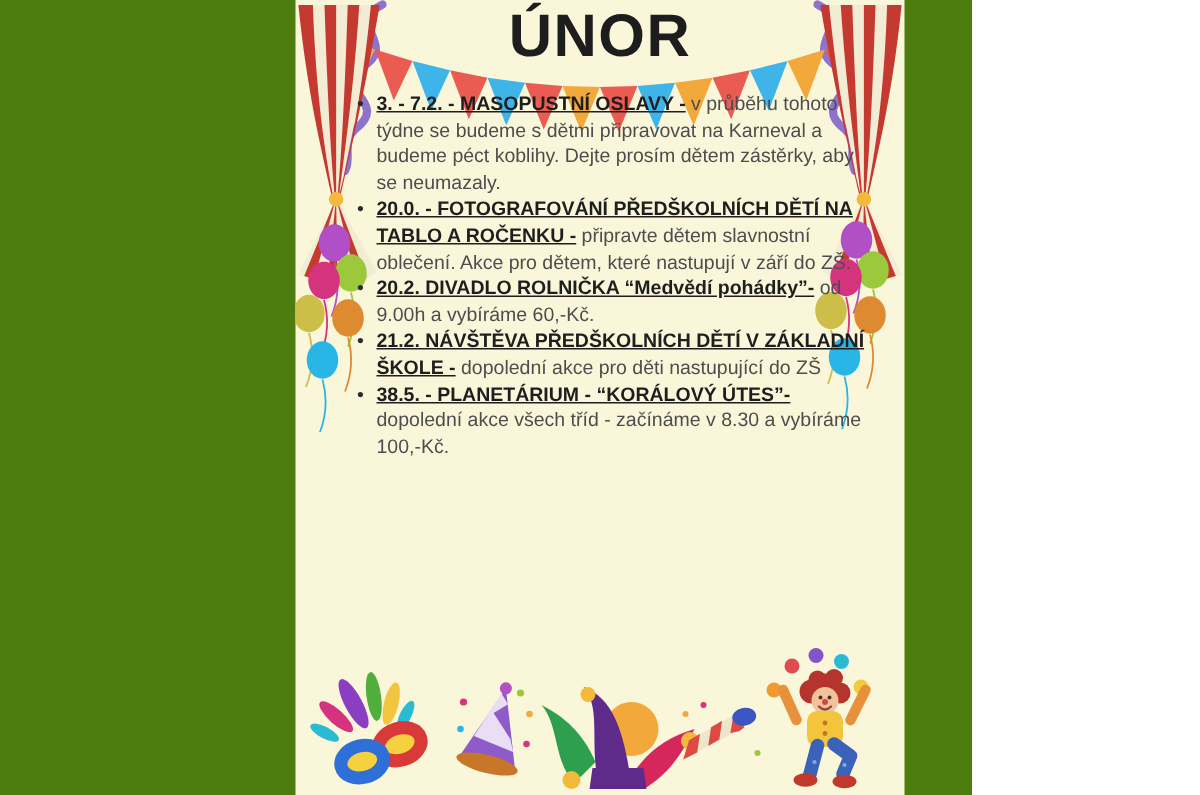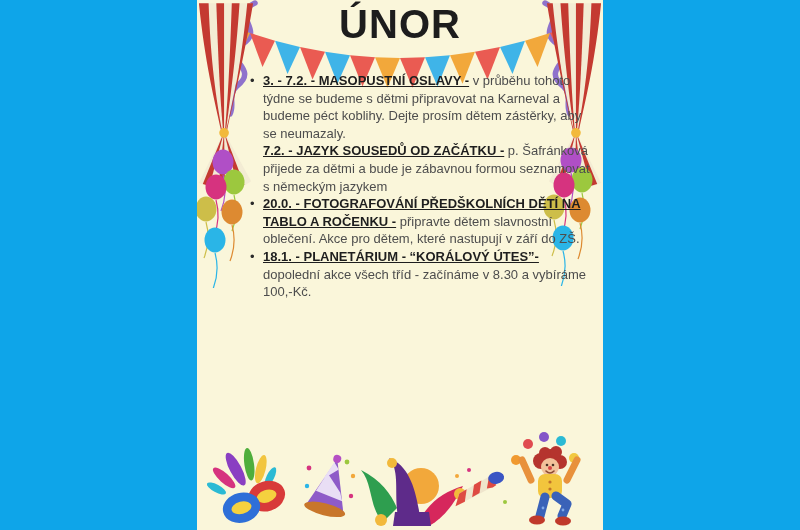--- a/index.html
+++ b/index.html
@@ -1,17 +1,17 @@
 <!DOCTYPE html>
 <html style="--poster-bg: #FAF6DA; --body-text: #4d4d4d; --curtain-red: #C43A31; --curtain-cream: #F3ECD4; --ribbon-purple: #8F72CC;"><head>
 <meta charset="utf-8">
 <style>
   html,body{margin:0;padding:0;background:#ffffff;width:800px;height:530px;overflow:hidden;
             font-family:"Liberation Sans", sans-serif;}
-  .page{position:relative;width:800px;height:530px;background:#0ea5e9;}
+  .page{position:relative;width:648px;height:530px;background:#4d7c0f;}
   .poster{position:absolute;left:197px;top:0;width:406px;height:530px;background:var(--poster-bg);overflow:hidden;}
 
   
   .title{position:absolute;left:0;top:2px;width:100%;text-align:center;z-index:3;
          font-size:40px;font-weight:bold;letter-spacing:1px;color:#1d1d1d;}
 
   
   .curtain{position:absolute;top:0;width:58px;height:196px;z-index:2;}
   .curtain.left{left:0;}
   .curtain.right{right:0;transform:scaleX(-1);}
@@ -21,21 +21,21 @@
   .bunting{position:absolute;left:28px;top:16px;width:350px;height:90px;z-index:2;}
   .balloons{position:absolute;width:56px;height:140px;z-index:2;}
   .balloons.left{left:-4px;top:148px;}
   .balloons.right{right:6px;top:146px;}
 
   .cr{fill:var(--curtain-red);}
   .cc{fill:var(--curtain-cream);}
   .rb{stroke:var(--ribbon-purple);fill:none;stroke-width:5.5;stroke-linecap:round;}
 
   
-  .events{position:absolute;left:40px;top:60px;width:328px;margin:12px;padding:0 0 0 14px;
+  .events{position:absolute;left:40px;top:60px;width:328px;margin:0;padding:0 0 0 14px;
           list-style:none;z-index:2;font-size:13px;line-height:17.6px;color:var(--body-text);}
   .events li{position:relative;margin:0;}
   .events li.bullet::before{content:"\2022";position:absolute;left:-13px;top:0;color:#2b2b2b;}
   .ev-heading{font-weight:bold;color:#1e1e1e;text-decoration:underline;}
   .ev-body{color:var(--body-text);}
 
   
   .bottom-icon{position:absolute;z-index:2;}
   #mask{left:8px;top:446px;width:100px;height:82px;}
   #phat{left:104px;top:452px;width:58px;height:72px;}
@@ -124,23 +124,24 @@
         <path d="M13,74 q5,18 -2,36" stroke="#CDBE49" stroke-width="1.2" fill="none"></path>
         <ellipse cx="13" cy="61" rx="10.5" ry="12.5" fill="#CDBE49"></ellipse>
         <path d="M39,77 q5,18 -2,36" stroke="#DD8A31" stroke-width="1.2" fill="none"></path>
         <ellipse cx="39" cy="64" rx="10.5" ry="12.5" fill="#DD8A31"></ellipse>
         <path d="M22,105 q5,18 -2,36" stroke="#2AB5E7" stroke-width="1.2" fill="none"></path>
         <ellipse cx="22" cy="92" rx="10.5" ry="12.5" fill="#2AB5E7"></ellipse>
       </svg>
 
     <ul class="events" id="events-list">
         <li class="bullet"><span class="ev-heading">3. - 7.2.  - MASOPUSTNÍ OSLAVY -</span><span class="ev-body"> v průběhu tohoto týdne se budeme s dětmi připravovat na Karneval a budeme péct koblihy. Dejte prosím dětem zástěrky, aby se neumazaly.</span></li>
-        <li><span class="ev-heading">7.2. - JAZYK SOUSEDŮ OD ZAČÁTKU -</span><span class="ev-body"> p. Šafránková přijede za dětmi a bude je zábavnou formou seznamovat s německým jazykem</span></li>
         <li class="bullet"><span class="ev-heading">20.0. - FOTOGRAFOVÁNÍ PŘEDŠKOLNÍCH DĚTÍ NA TABLO A ROČENKU -</span><span class="ev-body"> připravte dětem slavnostní oblečení. Akce pro dětem, které nastupují v září do ZŠ.</span></li>
-        <li class="bullet"><span class="ev-heading">18.1. - PLANETÁRIUM - “KORÁLOVÝ ÚTES”-</span><span class="ev-body"> dopolední akce všech tříd - začínáme v 8.30 a vybíráme 100,-Kč.</span></li>
+        <li class="bullet"><span class="ev-heading">20.2. DIVADLO ROLNIČKA “Medvědí pohádky”-</span><span class="ev-body"> od 9.00h a vybíráme 60,-Kč.</span></li>
+        <li class="bullet"><span class="ev-heading">21.2. NÁVŠTĚVA PŘEDŠKOLNÍCH DĚTÍ V ZÁKLADNÍ ŠKOLE -</span><span class="ev-body"> dopolední akce pro děti nastupující do ZŠ</span></li>
+        <li class="bullet"><span class="ev-heading">38.5. - PLANETÁRIUM - “KORÁLOVÝ ÚTES”-</span><span class="ev-body"> dopolední akce všech tříd - začínáme v 8.30 a vybíráme 100,-Kč.</span></li>
       </ul>
 
     <svg class="bottom-icon" id="mask" viewBox="0 0 100 85">
       <g>
         <ellipse cx="30" cy="24" rx="6" ry="19" fill="#8A3FC2" transform="rotate(-28 30 24)"></ellipse>
         <ellipse cx="18" cy="33" rx="5" ry="15" fill="#D6337F" transform="rotate(-48 18 33)"></ellipse>
         <ellipse cx="44" cy="19" rx="5" ry="17" fill="#4FAE3C" transform="rotate(-8 44 19)"></ellipse>
         <ellipse cx="56" cy="24" rx="5" ry="15" fill="#F2C53F" transform="rotate(14 56 24)"></ellipse>
         <ellipse cx="10" cy="44" rx="4" ry="11" fill="#2BBAD4" transform="rotate(-62 10 44)"></ellipse>
         <ellipse cx="66" cy="32" rx="4" ry="11" fill="#2BBAD4" transform="rotate(26 66 32)"></ellipse>

